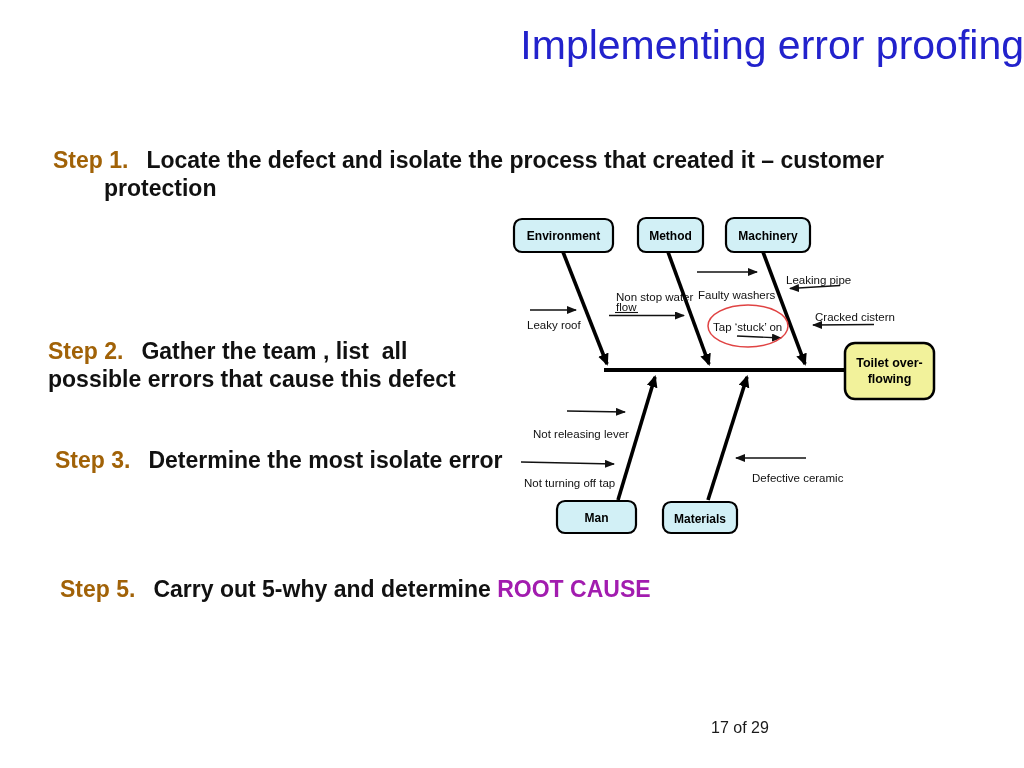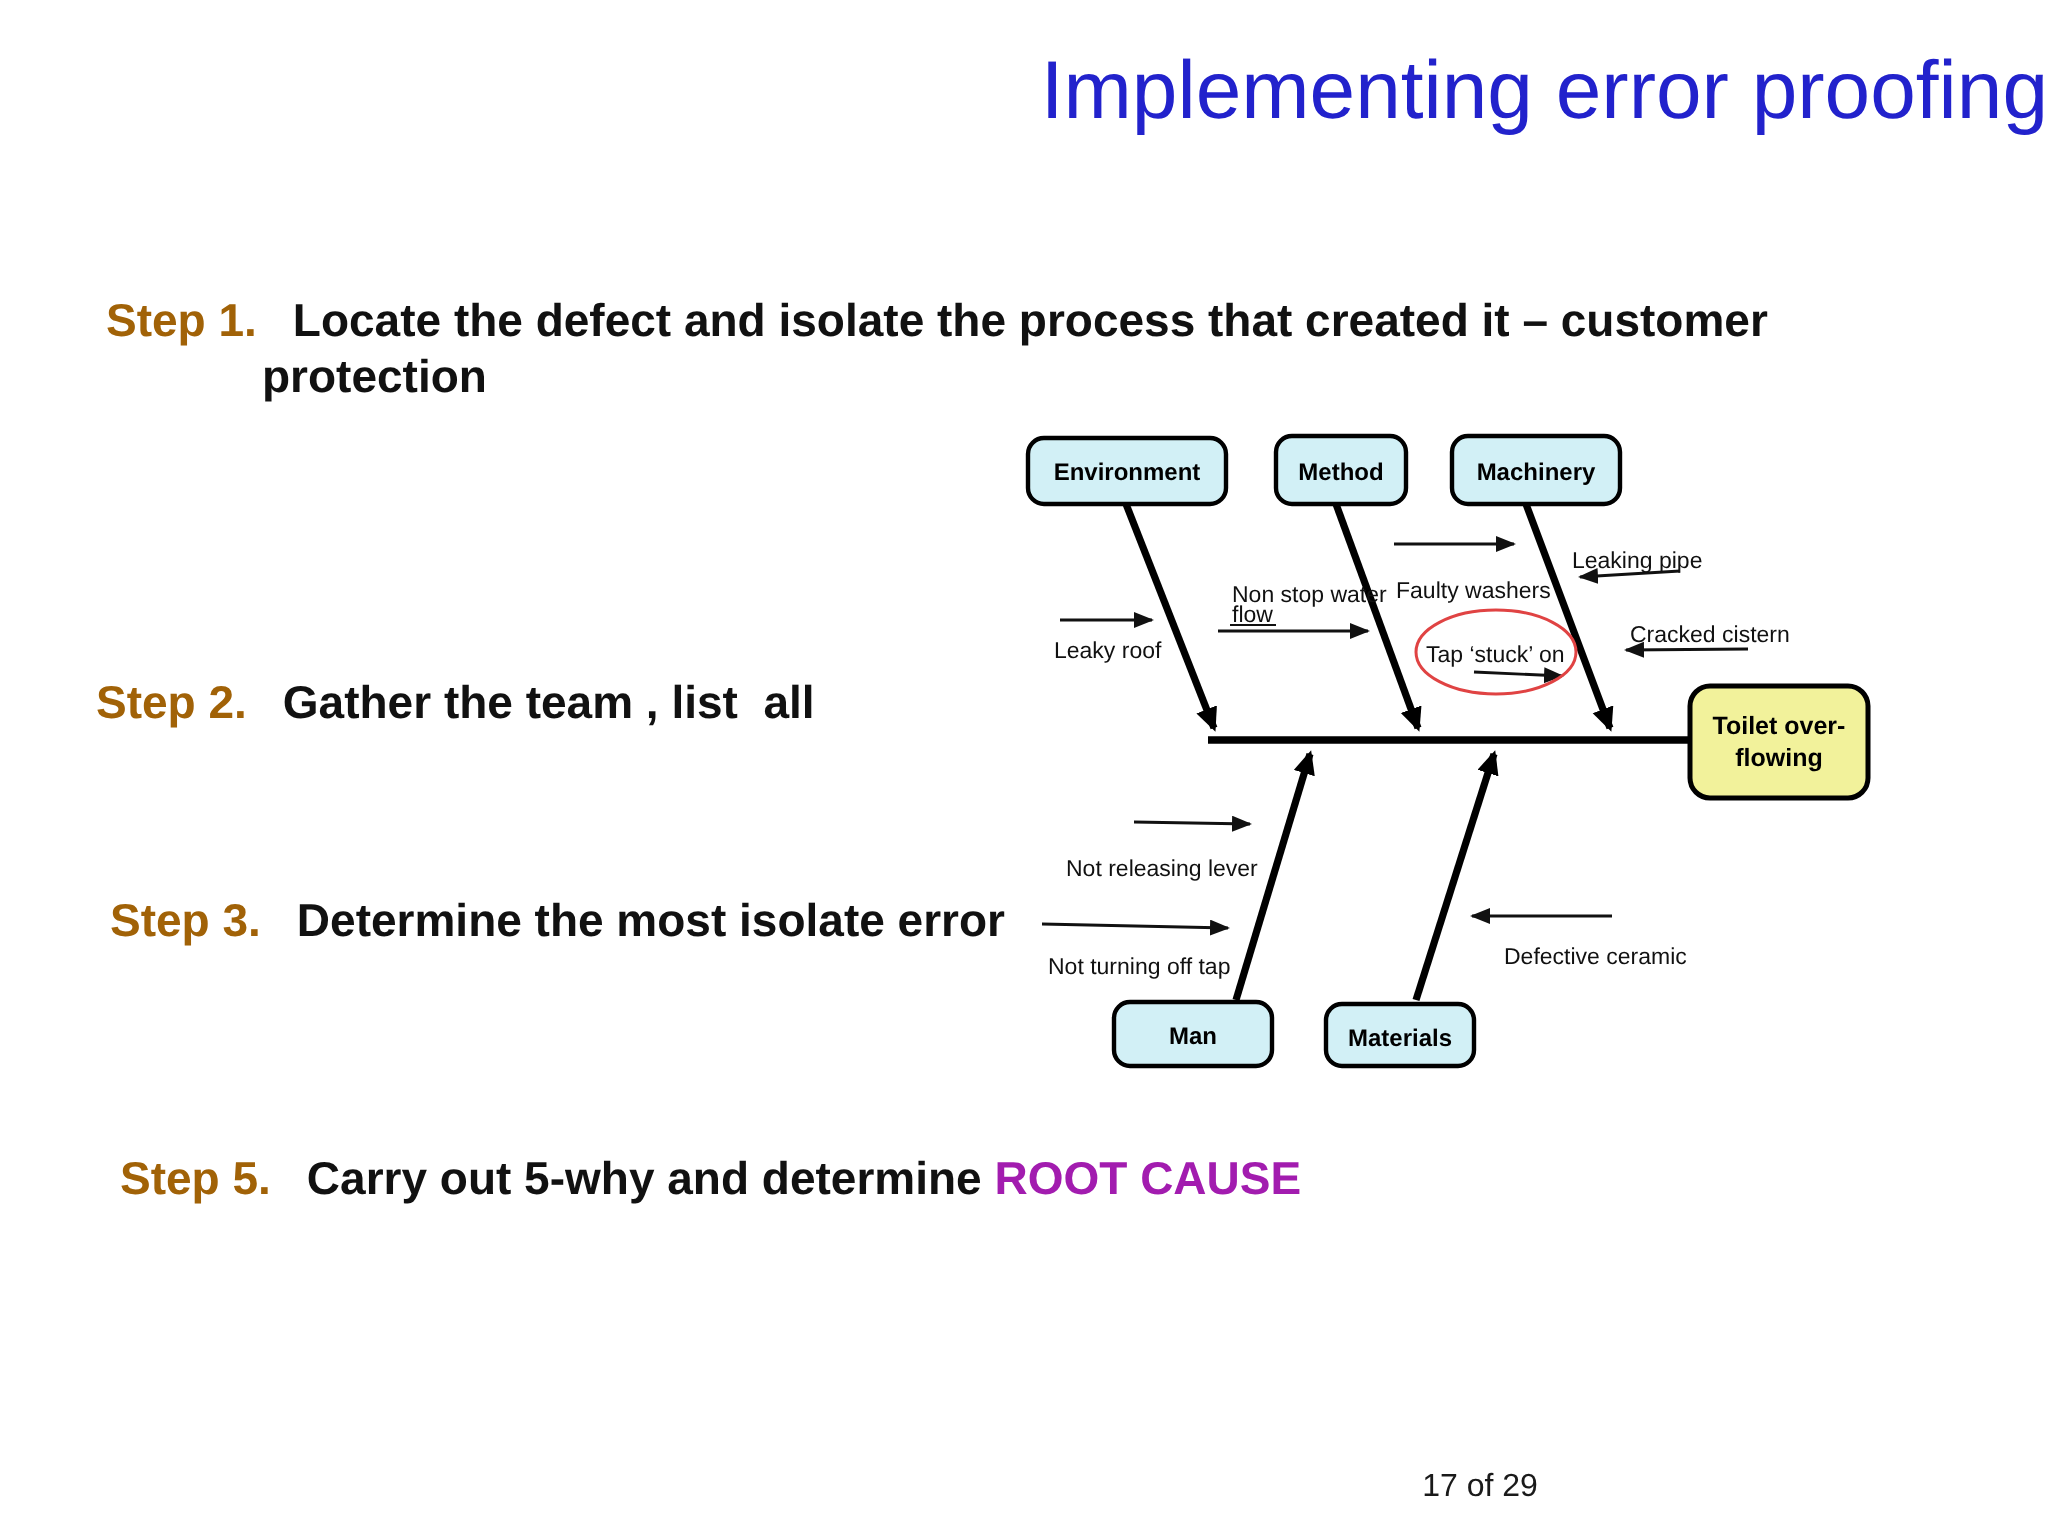--- a/index.html
+++ b/index.html
@@ -10,27 +10,27 @@
   .title{
     position:absolute;top:22px;left:0;width:1024px;text-align:right;
     font-size:41px;font-weight:400;color:#2222cc;margin:0;letter-spacing:0;
   }
   .step{
     position:absolute;font-size:23px;font-weight:bold;color:#111111;
     line-height:28px;white-space:pre-wrap;
   }
   .step-label{color:#a16207;margin-right:18px;}
   .step .hl{color:#a21caf;}
-  .indent2{display:inline-block;margin-left:78px;}
+  .indent2{display:inline-block;margin-left:51px;}
   #step1{left:53px;top:146px;width:860px;}
   #step2{left:48px;top:313px;width:470px;margin-top:24px;}
   #step3{left:55px;top:446px;width:560px;}
   #step4{left:60px;top:575px;width:640px;}
   .page-num{
-    position:absolute;top:735px;left:690px;width:100px;text-align:center;
+    position:absolute;top:719px;left:690px;width:100px;text-align:center;
     font-size:16px;color:#1a1a1a;
   }
   svg{position:absolute;left:0;top:0;}
   .bone{stroke:#000000;stroke-width:3.6;fill:none;}
   .spine{stroke:#000000;stroke-width:3.8;fill:none;}
   .cause-arrow{stroke:#111111;stroke-width:1.4;fill:none;}
   .cause-label{font-size:11.5px;fill:#111111;}
   .cat-box{fill:#d2f0f6;stroke:#000000;stroke-width:2.2;}
   .cat-label{font-size:12px;font-weight:bold;fill:#000000;text-anchor:middle;}
   .effect-box{fill:#f2f29b;stroke:#000000;stroke-width:2.5;}
@@ -38,21 +38,21 @@
   .hl-ellipse{fill:none;stroke:#e04343;stroke-width:1.5;}
   .underline{stroke:#111111;stroke-width:1.1;}
 </style>
 </head>
 <body>
 
 <h1 class="title">Implementing error proofing</h1>
 
 <div class="step" id="step1"><span class="step-label">Step 1.</span><span>Locate the defect and isolate the process that created it – customer</span><br><span class="indent2">protection</span></div>
 
-<div class="step" id="step2"><span class="step-label">Step 2.</span><span>Gather the team , list  all</span><br></div>
+<div class="step" id="step2"><span class="step-label">Step 2.</span><span>Gather the team , list  all</span><br><span>possible errors that cause this defect</span></div>
 
 <div class="step" id="step3"><span class="step-label">Step 3.</span><span>Determine the most isolate error</span></div>
 
 <div class="step" id="step4"><span class="step-label">Step 5.</span><span>Carry out 5-why and determine </span><span class="hl">ROOT CAUSE</span></div>
 
 <svg width="1024" height="768" viewBox="0 0 1024 768">
   <defs>
     <marker id="ah" markerUnits="userSpaceOnUse" markerWidth="12" markerHeight="10" refX="9" refY="4" orient="auto">
       <path d="M0,0 L10,4 L0,8 Z" fill="#111111"></path>
     </marker>

